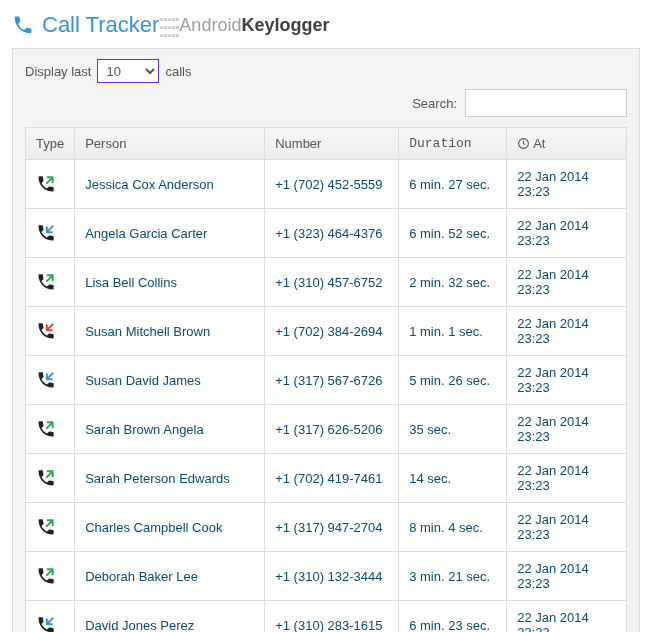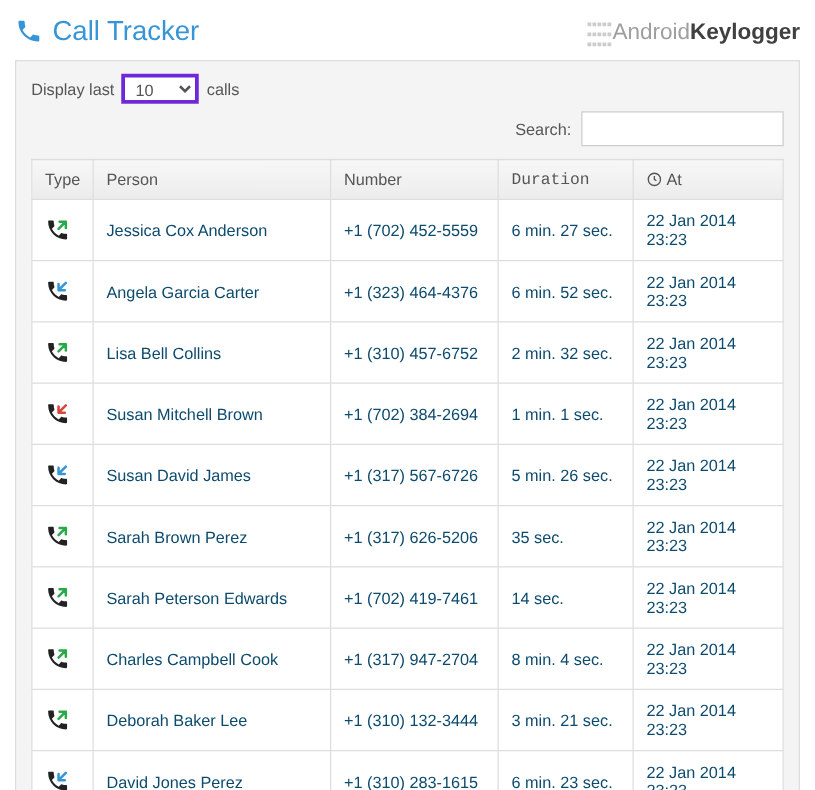--- a/index.html
+++ b/index.html
@@ -1,25 +1,25 @@
 <!DOCTYPE html>
 <html><head>
 <meta charset="utf-8">
 <style>
 * { box-sizing: border-box; margin: 0; padding: 0; }
 body { font-family: 'Segoe UI', Arial, sans-serif; font-size: 13px; color: #555; background: #fff; width: 652px; }
 .wrap { padding: 8px 12px; }
-.header { display: flex; justify-content: space-between; align-items: center; padding: 4px 0 10px 0; }
+.header { display: flex; align-items: center; padding: 4px 0 10px 0; }
 .title { display: flex; align-items: center; font-size: 22px; font-weight: 300; color: #3595d6; }
 .title svg { margin-right: 8px; }
 .brand { display: flex; align-items: center; font-size: 18px; font-weight: 400; color: #9e9e9e; }
 .brand .kl { color: #404040; font-weight: 600; }
 .panel { border: 1px solid #ddd; background: #f4f4f4; padding: 10px 12px 8px 12px; }
 .controls { display: flex; align-items: center; margin-bottom: 6px; }
-.controls select { margin: 0 6px; font-size: 13px; padding: 2px 4px; height: 24px; width: 62px; border:3px solid #6d28d9; background:#fff; color:#555; }
+.controls select { margin: 0 6px; font-size: 13px; padding: 2px 4px; height: 24px; width: 62px; border:1px solid #6d28d9; background:#fff; color:#555; }
 .searchrow { display: flex; justify-content: flex-end; align-items: center; margin-bottom: 10px; }
 .searchrow input { margin-left: 8px; height: 28px; width: 162px; border: 1px solid #ccc; padding: 2px 6px; font-size: 13px; background:#fff; }
 table { width: 100%; border-collapse: collapse; background: #fff; }
 th, td { text-align: left; border: 1px solid #ddd; padding: 8px 10px; font-weight: 400; }
 th { background: linear-gradient(#f7f7f7,#ececec); color: #555; font-size: 13px; }
 th.type { width: 46px; }
 th.person { width: 190px; }
 th.number { width: 134px; }
 th.duration { width: 108px; font-family: Liberation Mono, monospace; }
 td { color: #0c4a6e; font-size: 13px; padding: 9px 10px; }
@@ -137,21 +137,21 @@
             <td>5 min. 26 sec.</td>
             <td>22 Jan 2014 23:23</td>
           </tr>
           <tr>
             <td class="typecell">
               <svg width="20" height="20" viewBox="0 0 24 24">
                 <path fill="#222" d="M6.6 10.8c1.4 2.8 3.8 5.1 6.6 6.6l2.2-2.2c.3-.3.7-.4 1-.2 1.2.4 2.5.6 3.8.6.6 0 1 .4 1 1v3.4c0 .6-.4 1-1 1C10.6 21 3 13.4 3 3.8c0-.6.4-1 1-1h3.4c.6 0 1 .4 1 1 0 1.3.2 2.6.6 3.8.1.4 0 .8-.2 1l-2.2 2.2z"></path>
                 <path d="M13 11 L20 4 M14 4 H20 V10" fill="none" stroke="#2aa94a" stroke-width="2.4" stroke-linecap="round" stroke-linejoin="round"></path>
               </svg>
             </td>
-            <td>Sarah Brown Perez</td>
+            <td>Sarah Brown Angela</td>
             <td>+1 (317) 626-5206</td>
             <td>35 sec.</td>
             <td>22 Jan 2014 23:23</td>
           </tr>
           <tr>
             <td class="typecell">
               <svg width="20" height="20" viewBox="0 0 24 24">
                 <path fill="#222" d="M6.6 10.8c1.4 2.8 3.8 5.1 6.6 6.6l2.2-2.2c.3-.3.7-.4 1-.2 1.2.4 2.5.6 3.8.6.6 0 1 .4 1 1v3.4c0 .6-.4 1-1 1C10.6 21 3 13.4 3 3.8c0-.6.4-1 1-1h3.4c.6 0 1 .4 1 1 0 1.3.2 2.6.6 3.8.1.4 0 .8-.2 1l-2.2 2.2z"></path>
                 <path d="M13 11 L20 4 M14 4 H20 V10" fill="none" stroke="#2aa94a" stroke-width="2.4" stroke-linecap="round" stroke-linejoin="round"></path>
               </svg>

